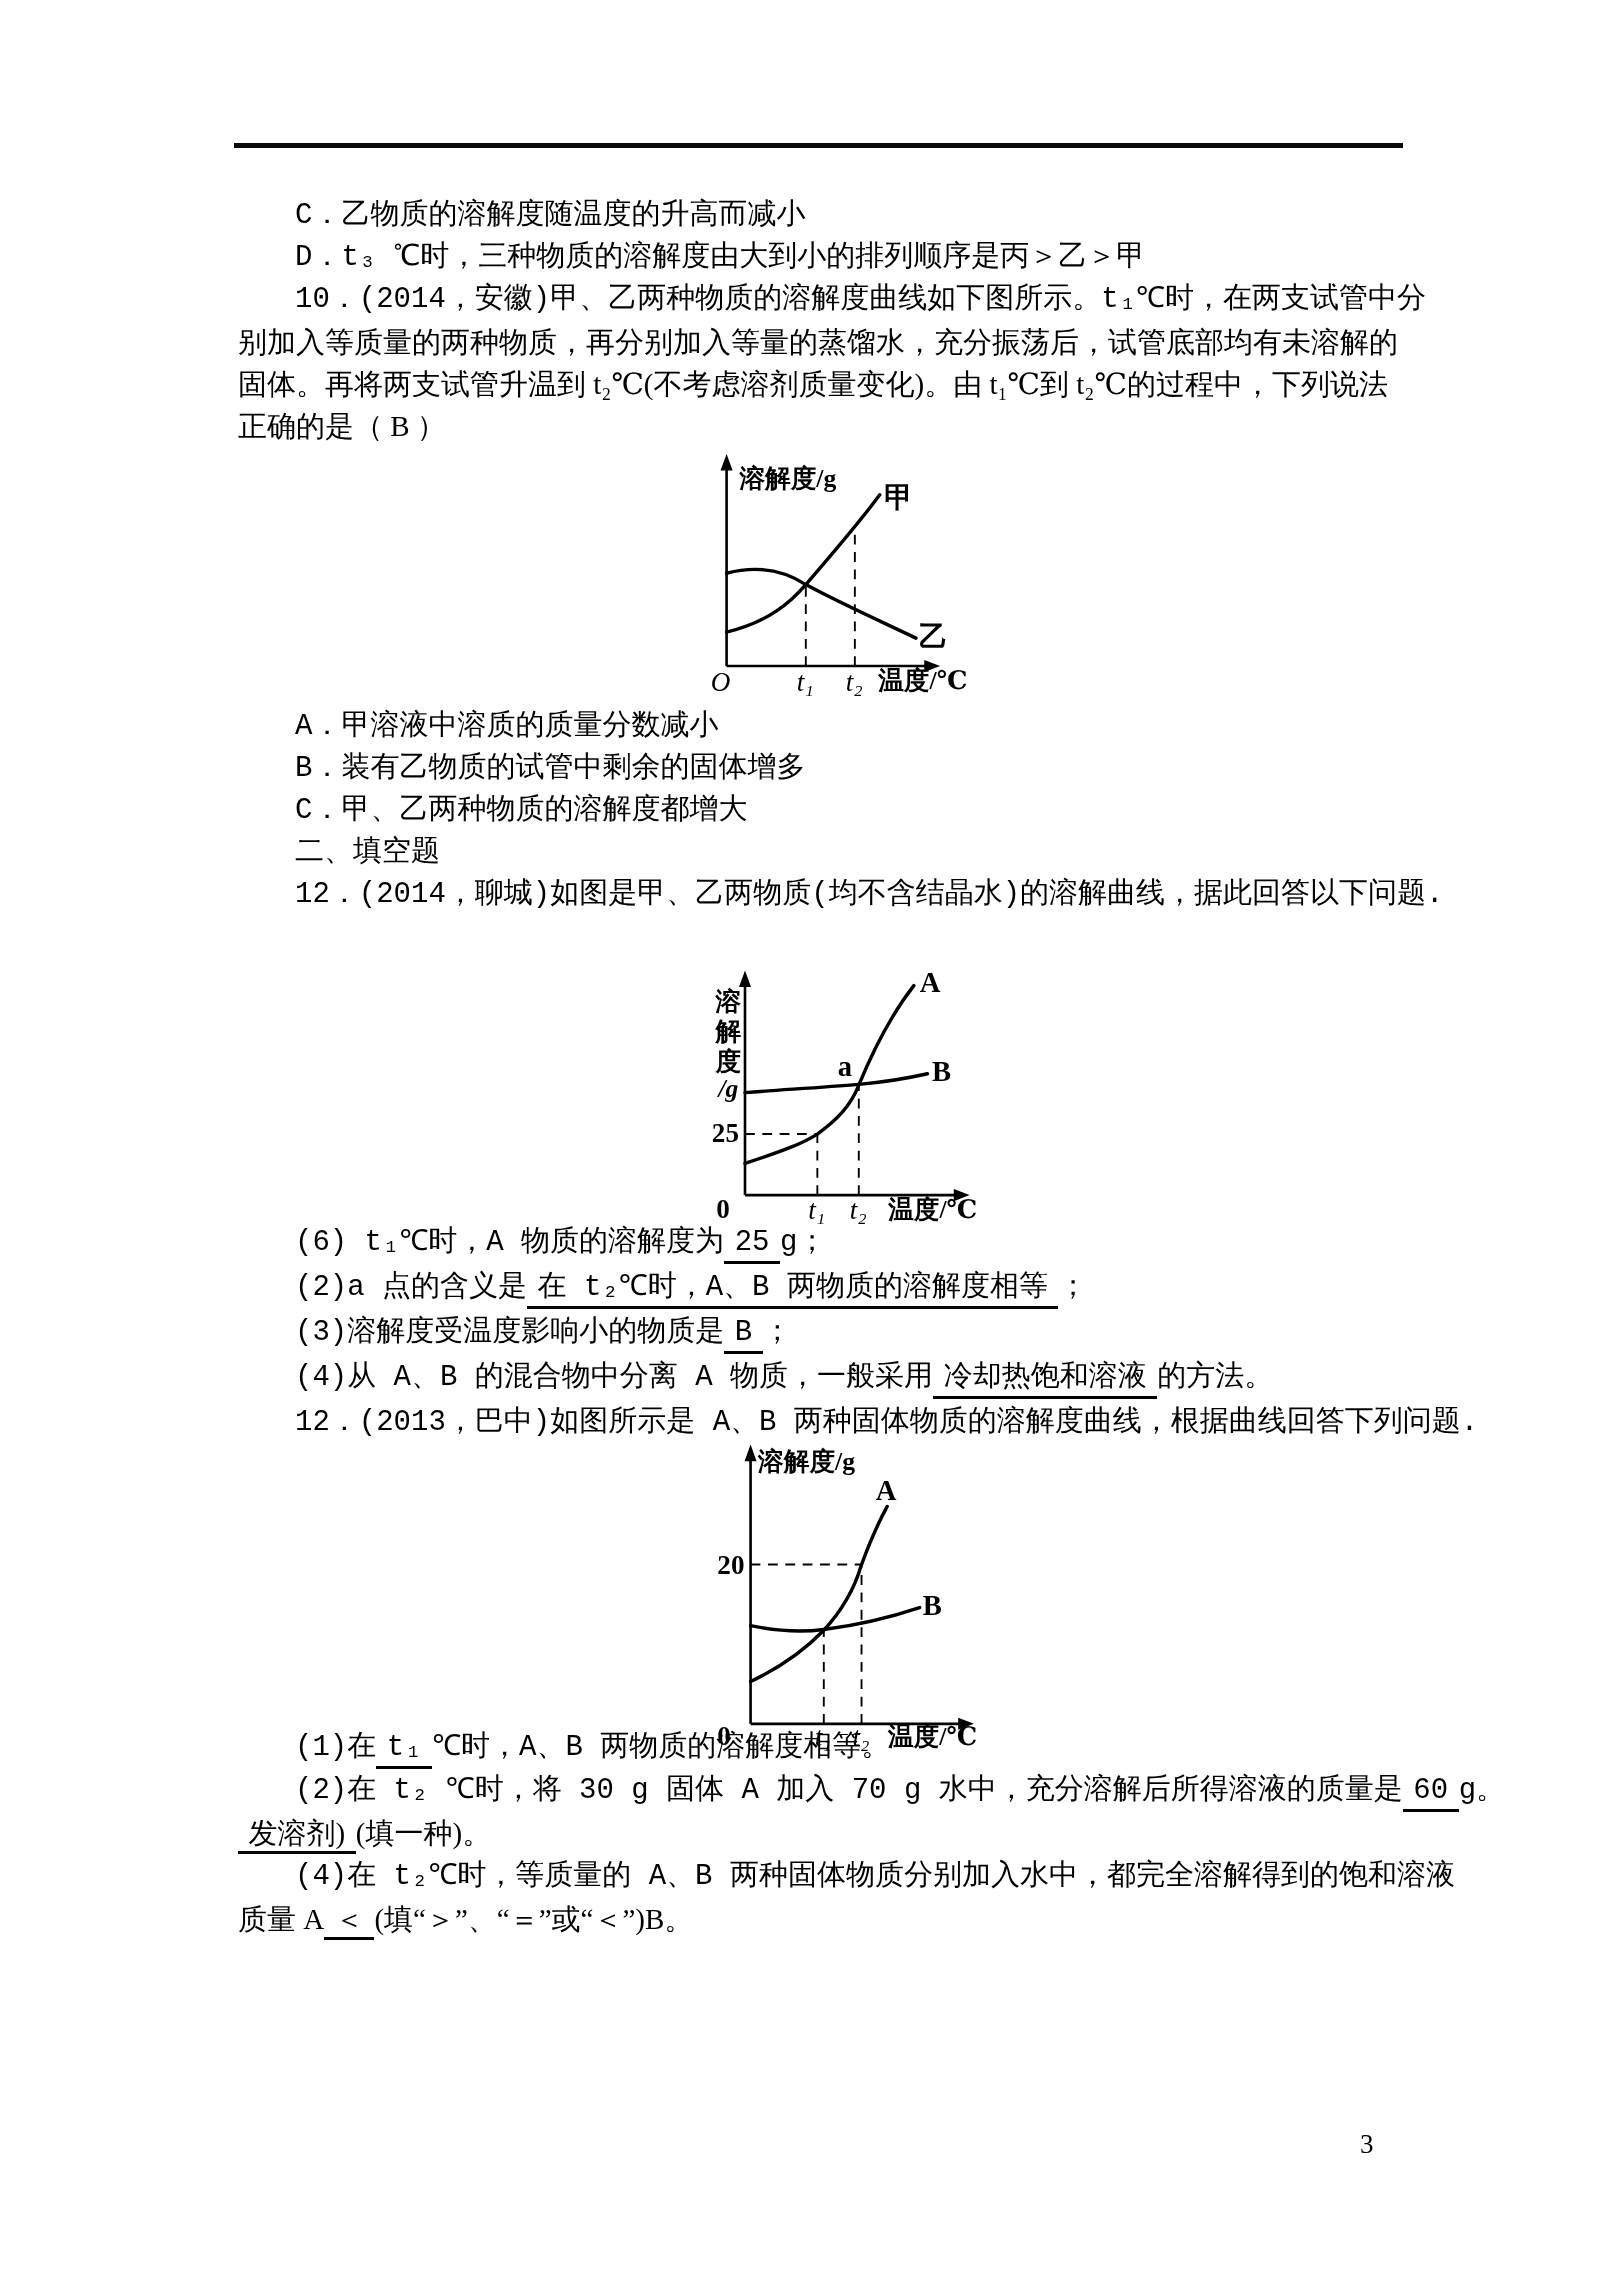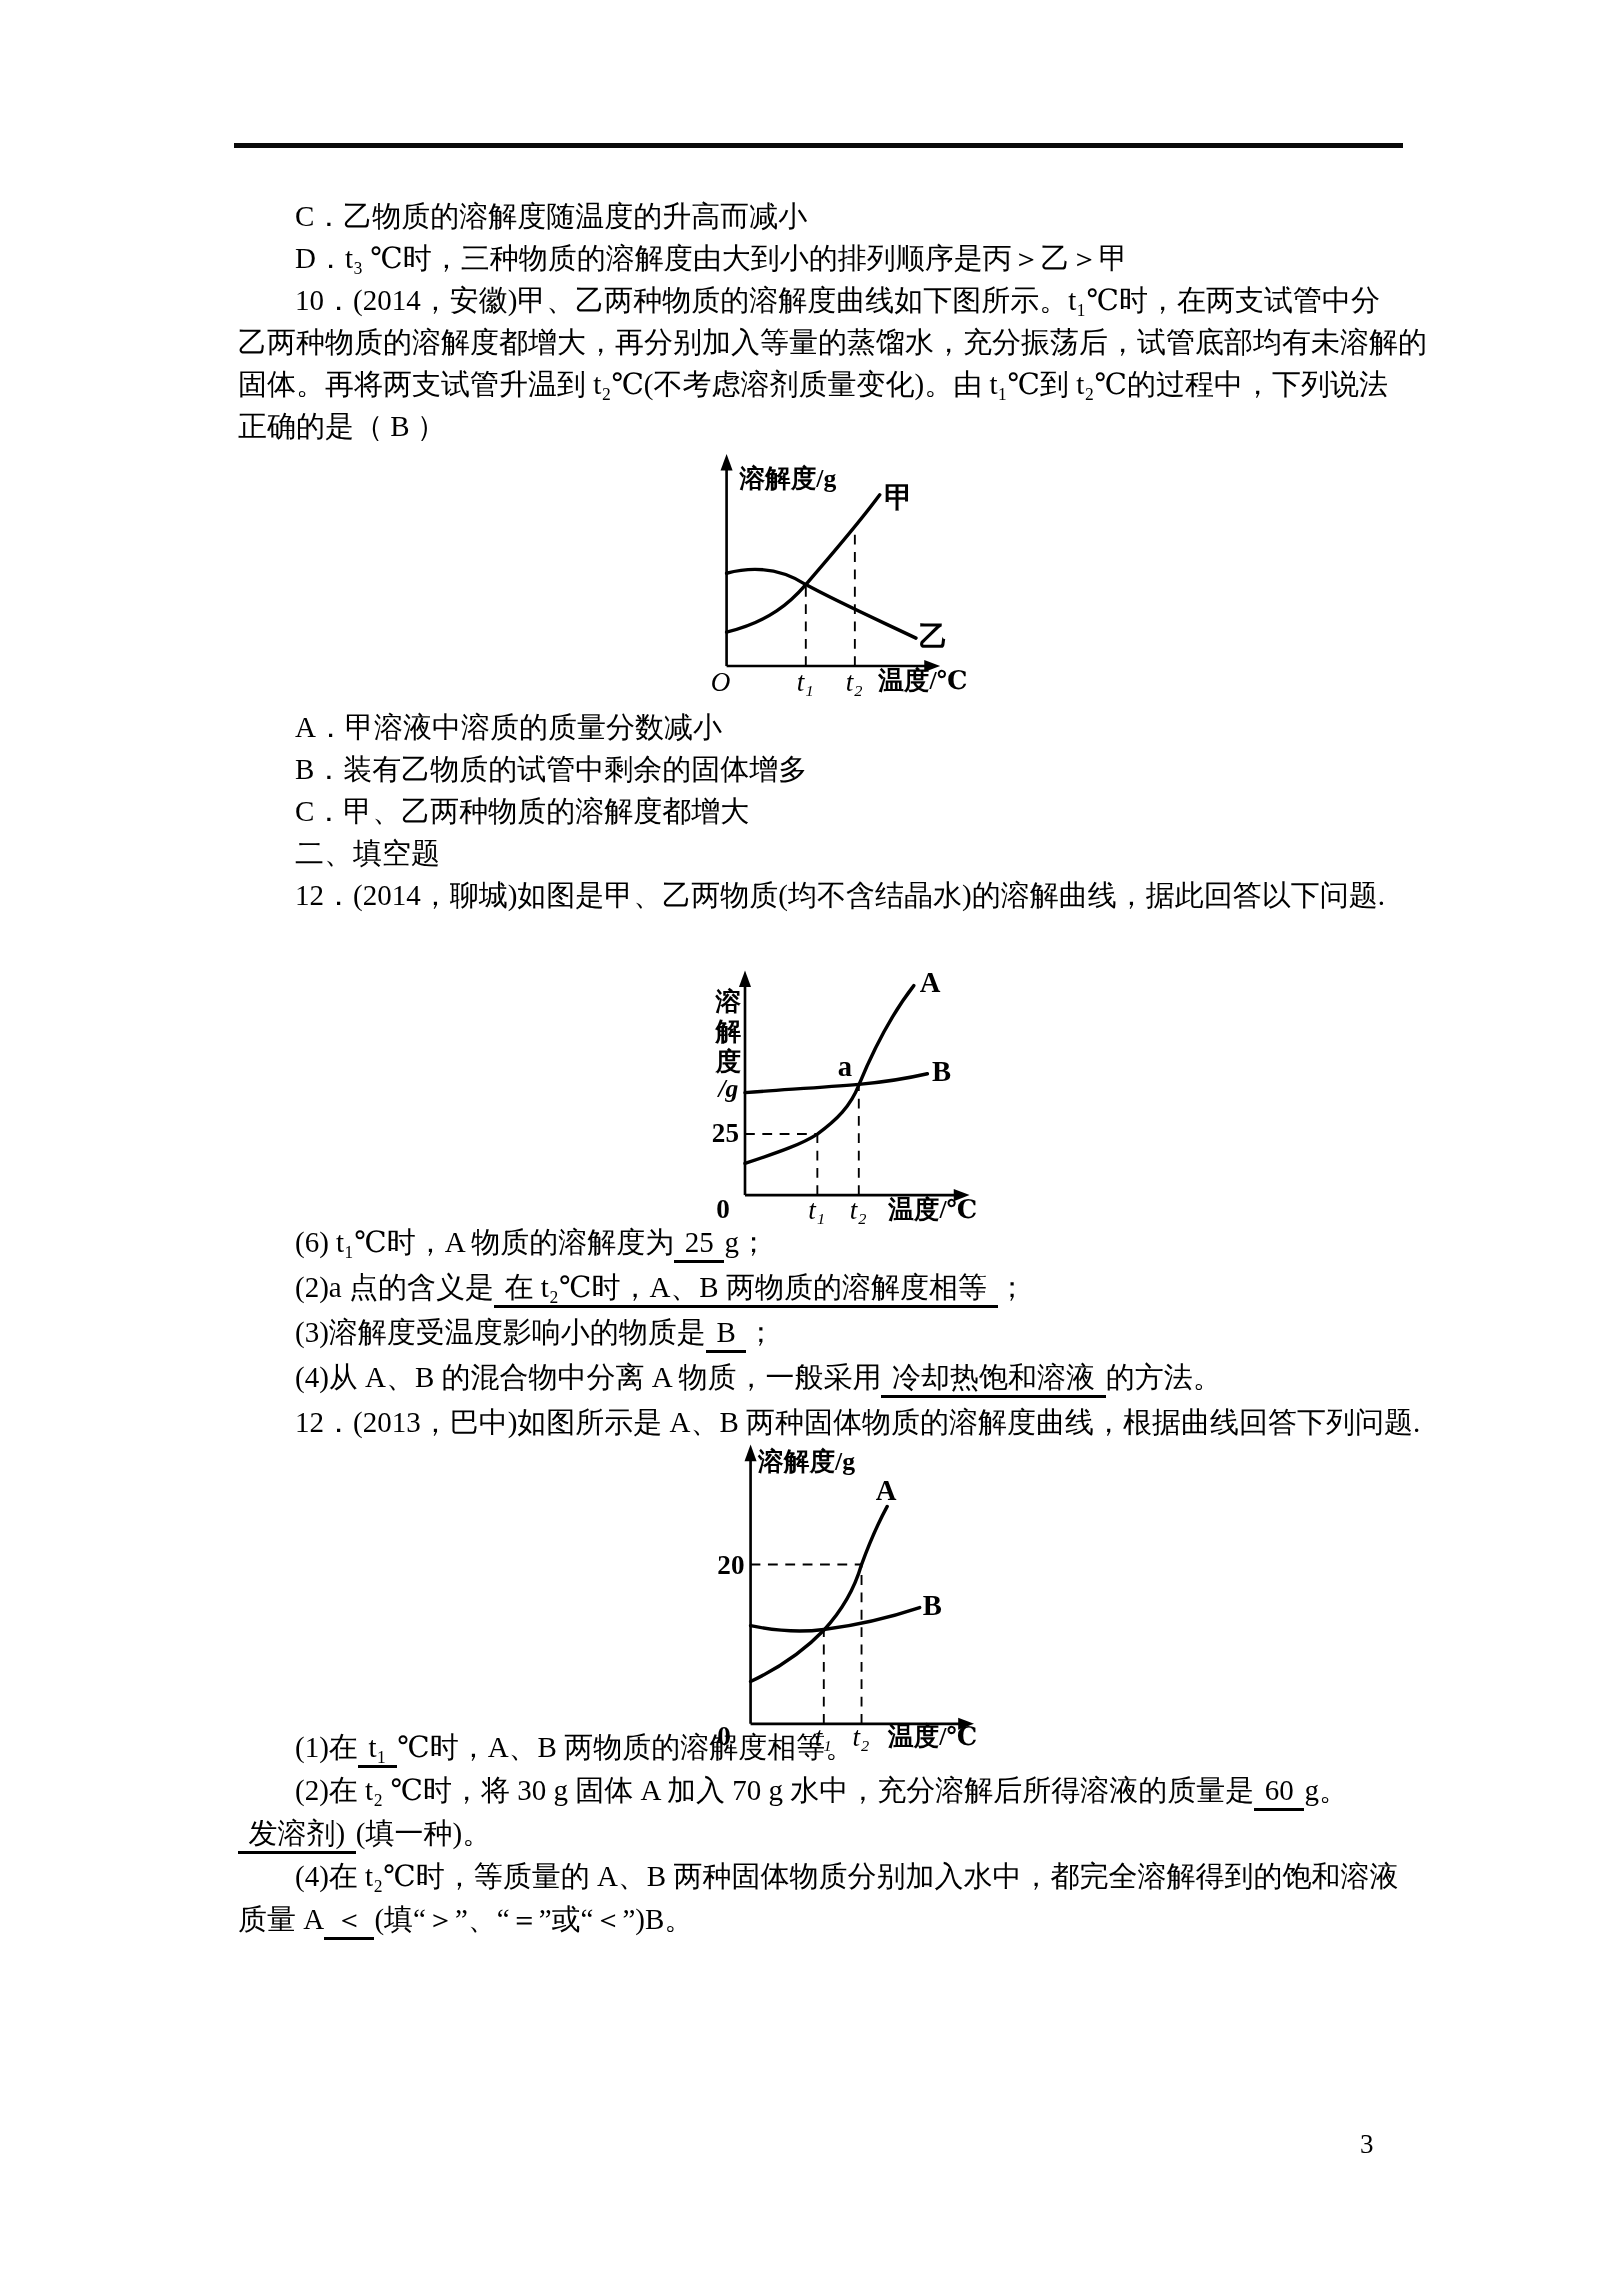--- a/index.html
+++ b/index.html
@@ -4,21 +4,21 @@
 <style>
   html,body{margin:0;padding:0;}
   body{
     width:1623px;height:2295px;background:#ffffff;color:#000;
     font-family:"Liberation Serif","DejaVu Serif",serif;
     position:relative;overflow:hidden;
   }
   .toprule{position:absolute;left:234px;top:143px;width:1169px;height:5.3px;background:#0a0a0a;}
   .blk{position:absolute;left:238px;width:1178px;font-size:29px;}
   .ln{white-space:nowrap;}
-  .ind{padding-left:57px;}
+  .ind{padding-left:57px;font-family:Liberation Mono, monospace;}
   .u{border-bottom:3px solid #000;padding:0 10.6px 2.3px 10.6px;}
   .gsvg{position:absolute;}
   .ax{stroke:#000;stroke-width:3.5;fill:none;}
   .cv{stroke:#000;stroke-width:4.5;fill:none;stroke-linecap:round;}
   .dash{stroke:#000;stroke-width:2.5;fill:none;stroke-dasharray:13 10;}
   .arr{fill:#000;stroke:none;}
   text{fill:#000;font-family:"Liberation Serif","DejaVu Serif",serif;}
   .gl{font-size:34px;font-weight:bold;}
   .gL{font-size:38px;font-weight:bold;}
   .git{font-size:36px;font-style:italic;}
@@ -29,21 +29,21 @@
 <body>
 
 <div>
 
   <div class="toprule"></div>
 
   <div class="blk" style="top:195px;line-height:42px;">
     <div class="ln ind">C．乙物质的溶解度随温度的升高而减小</div>
     <div class="ln ind">D．t₃ ℃时，三种物质的溶解度由大到小的排列顺序是丙＞乙＞甲</div>
     <div class="ln ind">10．(2014，安徽)甲、乙两种物质的溶解度曲线如下图所示。t₁℃时，在两支试管中分</div>
-    <div class="ln">乙两种物质的溶解度都增大，再分别加入等量的蒸馏水，充分振荡后，试管底部均有未溶解的</div>
+    <div class="ln">别加入等质量的两种物质，再分别加入等量的蒸馏水，充分振荡后，试管底部均有未溶解的</div>
     <div class="ln">固体。再将两支试管升温到 t₂℃(不考虑溶剂质量变化)。由 t₁℃到 t₂℃的过程中，下列说法</div>
     <div class="ln">正确的是（ B ）</div>
   </div>
 
   <svg class="gsvg" style="left:679px;top:451px;" width="317" height="249" viewBox="0 0 420 330">
     <line class="ax" x1="63" y1="285" x2="63" y2="18"></line>
     <polygon class="arr" points="63,4 55,26 71,26"></polygon>
     <line class="ax" x1="63" y1="285" x2="332" y2="285"></line>
     <polygon class="arr" points="346,285 325,277 325,293"></polygon>
     <path class="dash" d="M 168 285 L 168 177"></path>

